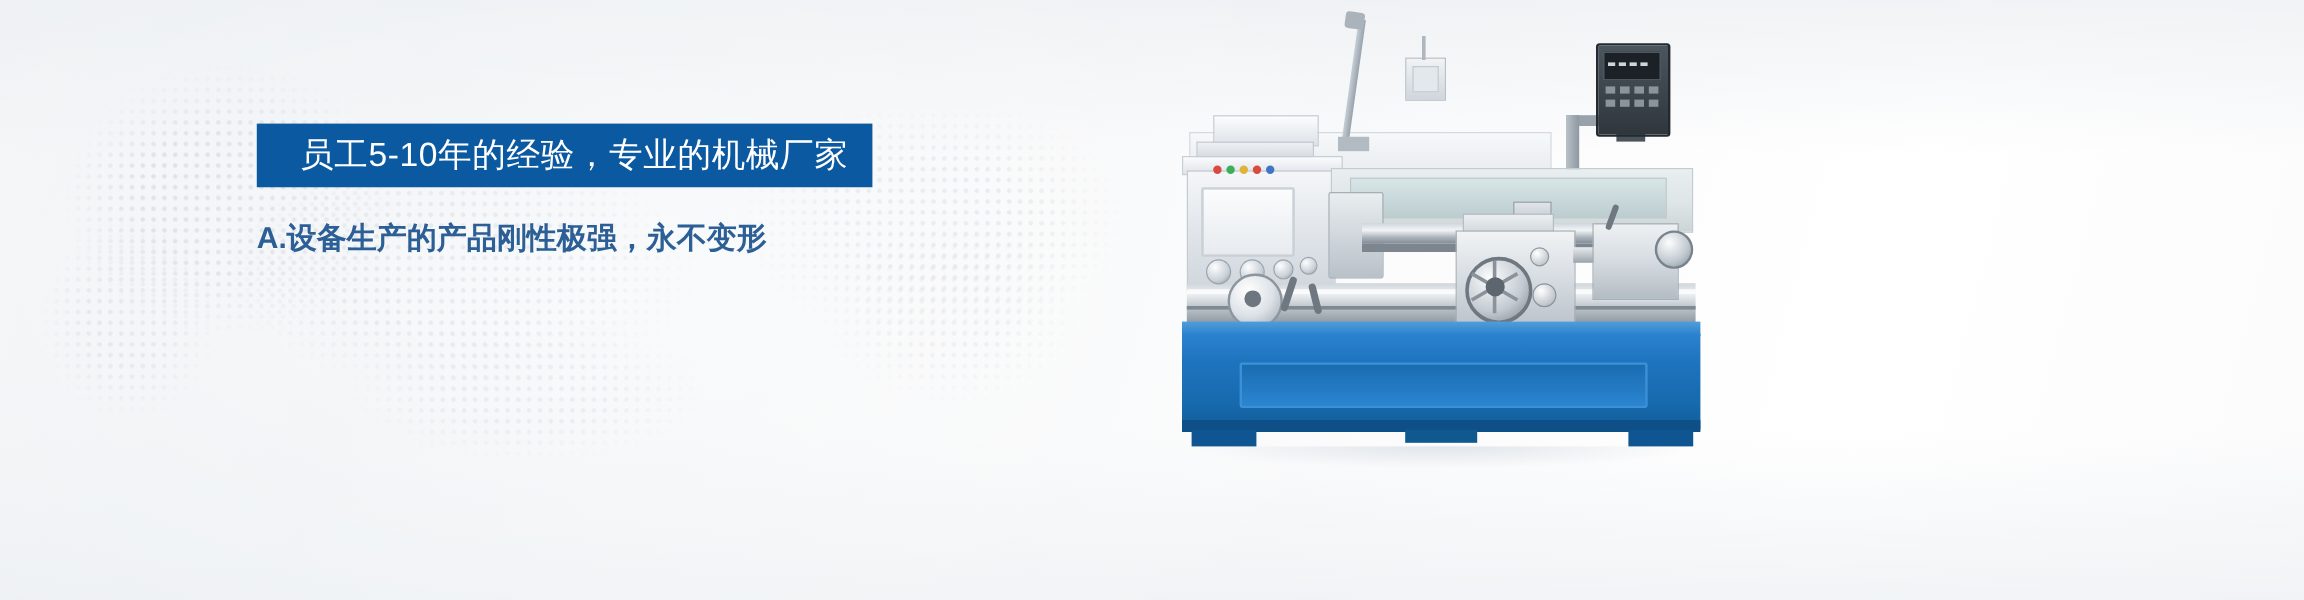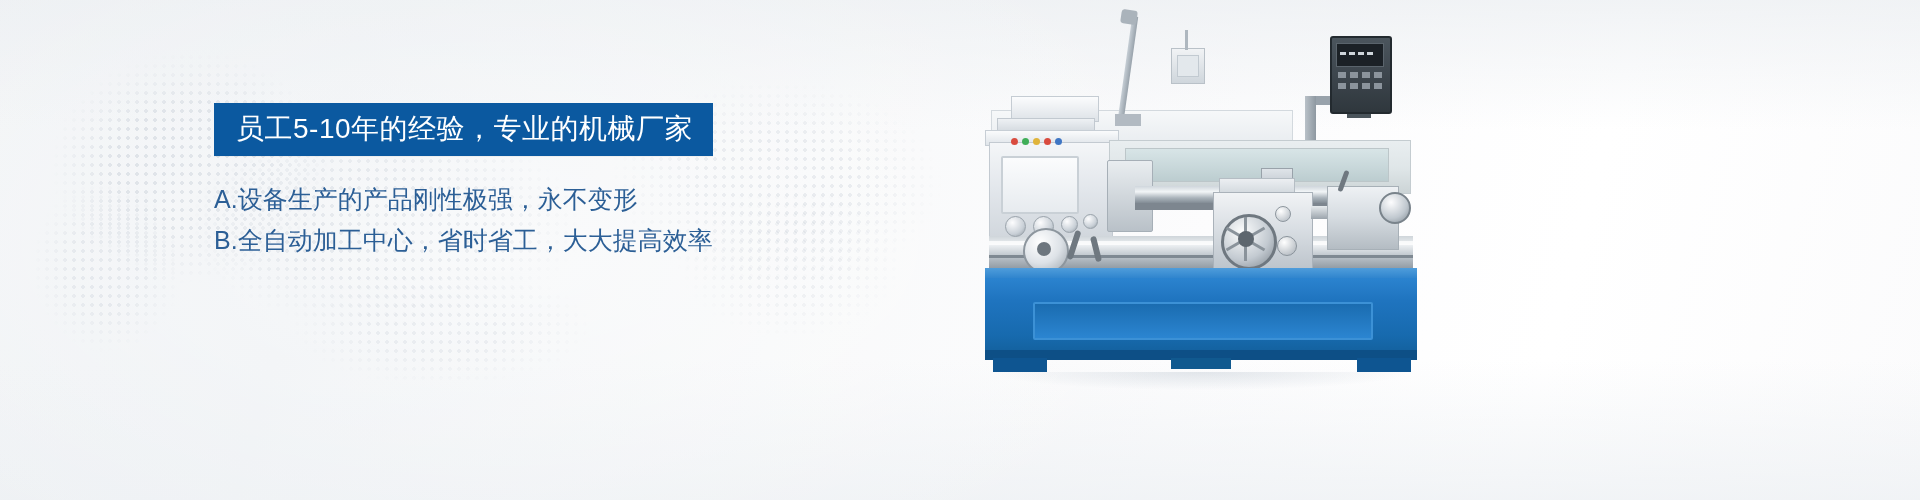--- a/index.html
+++ b/index.html
@@ -44,30 +44,30 @@
             mask-image:radial-gradient(ellipse 150px 105px at 50% 50%, #000 30%, transparent 76%);}
   #map-f{left:0;top:150px;width:180px;height:230px;opacity:.38;
     -webkit-mask-image:radial-gradient(ellipse 95px 110px at 60% 50%, #000 36%, transparent 80%);
             mask-image:radial-gradient(ellipse 95px 110px at 60% 50%, #000 36%, transparent 80%);}
 
   
   #copy{position:absolute;left:214px;top:103px;width:760px;}
   #headline-bar{
     display:inline-block;
     background:#0b59a0;
-    padding:11px 20px 12px 22px;
+    padding:11px 20px 12px 36px;
     box-shadow:0 1px 0 rgba(0,0,0,0.04);
   }
   #headline-text{
     color:#ffffff;font-size:28px;line-height:30px;letter-spacing:.5px;
     white-space:nowrap;font-weight:400;
   }
   #bullets{margin-top:23px;}
   .bullet{
-    color:#2c5f96;font-size:25px;line-height:41px;white-space:nowrap;font-weight:400;
+    color:#2c5f96;font-size:25px;line-height:41px;white-space:nowrap;font-weight:700;
   }
   .bullet .mk{color:#2c5f96;}
 
   
   #machine{position:absolute;left:975px;top:10px;width:470px;height:375px;}
   #machine div,#machine span{position:absolute;}
 
   
   #base-front{left:10px;top:268px;width:432px;height:80px;
     background:linear-gradient(180deg,#2b83cf 0%,#1f74bf 28%,#176aae 72%,#12year 100%);
@@ -197,23 +197,20 @@
   <div id="sheen"></div>
 
   <div id="copy">
     <div id="headline-bar">
       <span id="headline-text">员工5-10年的经验，专业的机械厂家</span>
     </div>
 
     <div id="bullets">
       <div class="bullet">
         <span class="mk">A.</span><span>设备生产的产品刚性极强，永不变形</span>
-      </div>
-      <div class="bullet">
-        <span class="mk">B.</span><span>全自动加工中心，省时省工，大大提高效率</span>
       </div>
     </div>
   </div>
 
   <div id="machine">
     <div id="rear"></div>
 
     <div id="pipe"></div>
     <div id="pipe-j"></div>
     <div id="pipe-base"></div>

